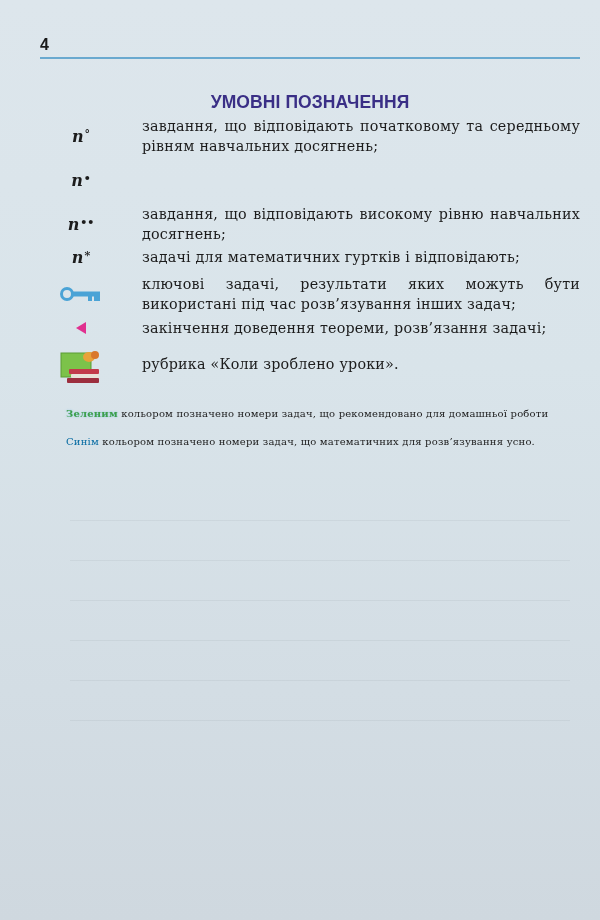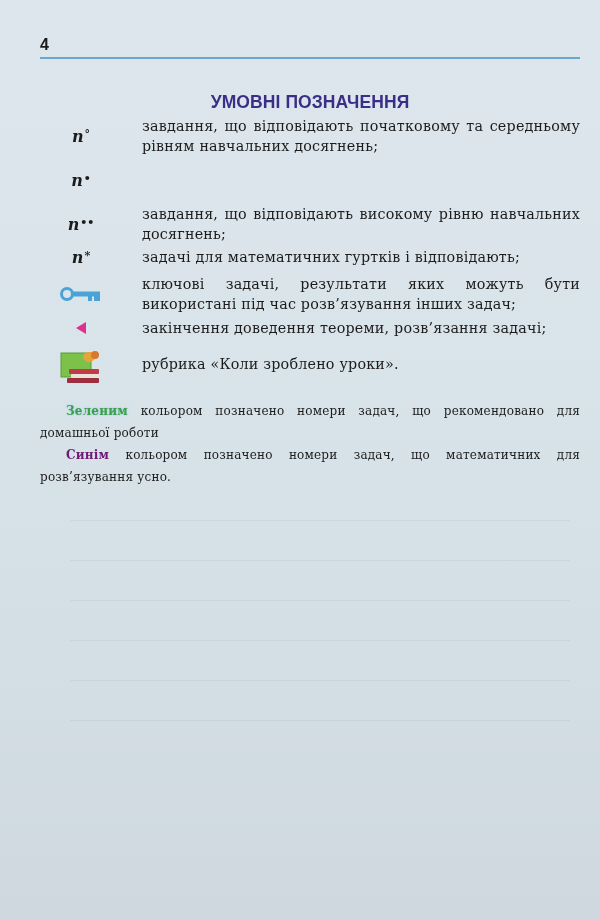--- a/index.html
+++ b/index.html
@@ -41,26 +41,26 @@
   .row-3 { height: 43px; }
   .row-4 { height: 27px; }
   .row-5 { height: 44px; }
   .row-6 { height: 28px; justify-content: space-between; }
   .row-7 { height: 40px; }
   .row-1 .legend-symbol, .row-2 .legend-symbol, .row-3 .legend-symbol, .row-5 .legend-symbol, .row-7 .legend-symbol { height: 40px; }
   .row-4 .legend-symbol, .row-6 .legend-symbol { height: 20px; }
   .row-7 .legend-text { padding-top: 8px; }
 
   .notes { position: absolute; left: 40px; top: 400px; width: 540px; }
-  .note { font-size: 12px; line-height: 22px; text-indent: 26px; text-align: justify; letter-spacing: 0.2px; }
+  .note { font-size: 10px; line-height: 28px; text-indent: 26px; text-align: justify; letter-spacing: 0.2px; }
   .note .green {
     font-weight: bold; color: #3ea04a;
     text-shadow: 0 0 2px rgba(90, 180, 230, 0.6);
   }
-  .note .blue { font-weight: bold; color: #701a75; }
+  .note .blue { font-weight: normal; color: #0369a1; }
 
   .bleed {
     position: absolute; left: 70px; width: 500px; height: 1px;
     background: rgba(120, 130, 140, 0.10);
   }
 </style>
 </head>
 <body>
 
 <div class="page-number">4</div>

